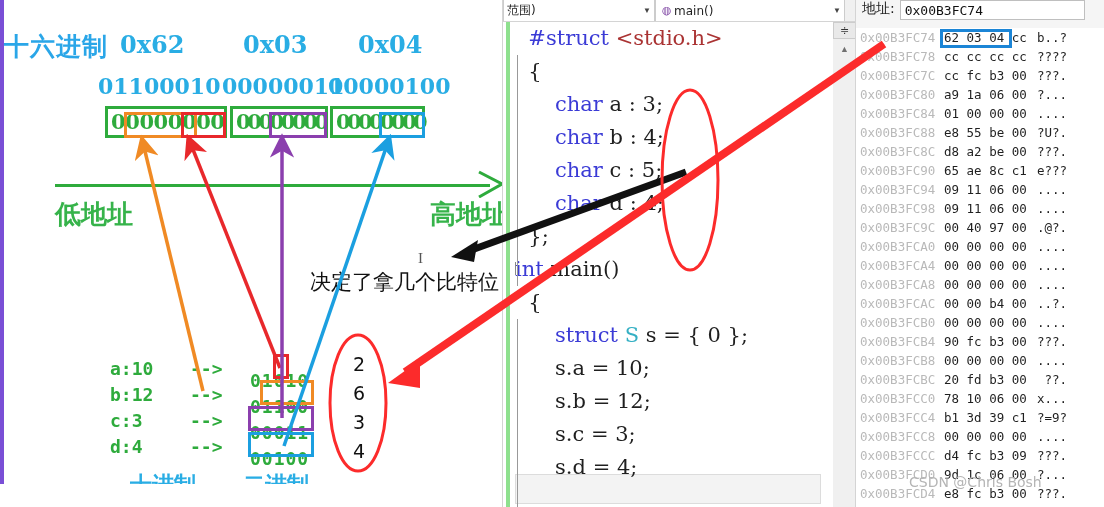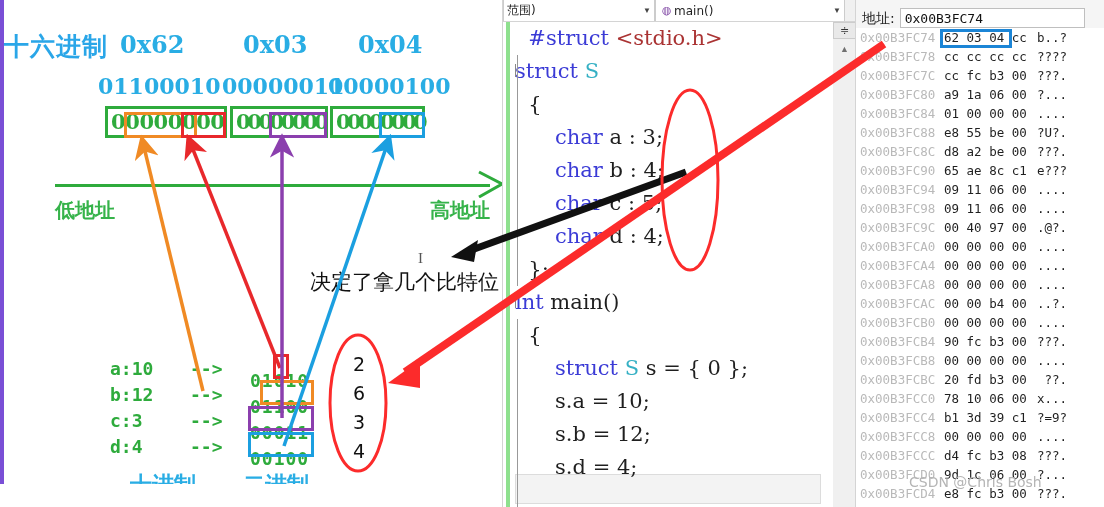--- a/index.html
+++ b/index.html
@@ -24,21 +24,21 @@
 
   
   .byte{position:absolute;top:106px;height:32px;border:3px solid #2eab3c;box-sizing:border-box;background:#fff;}
   .bits{position:absolute;top:0;left:0;height:100%;display:flex;align-items:center;padding:0 3px;box-sizing:border-box;}
   .bit{width:15px;text-align:center;font-size:21px;font-family:"DejaVu Serif",serif;font-weight:bold;color:#2eab3c;line-height:26px;}
   .hl{position:absolute;top:3px;height:26px;border:3px solid #000;box-sizing:border-box;pointer-events:none;}
 
   
   #axis-line{position:absolute;left:55px;top:184px;width:435px;height:0;border-top:3px solid #2eab3c;}
   #axis-head{position:absolute;left:478px;top:170px;width:26px;height:28px;}
-  .axis-lbl{position:absolute;top:197px;font-size:20px;color:#36b34a;font-family:"DejaVu Serif",serif;font-weight:bold;white-space:nowrap;}
+  .axis-lbl{position:absolute;top:197px;font-size:26px;color:#36b34a;font-family:"DejaVu Serif",serif;font-weight:bold;white-space:nowrap;}
 
   
   .vrow{position:absolute;font-family:"DejaVu Sans Mono",monospace;font-weight:bold;font-size:18px;color:#2eab3c;white-space:nowrap;}
   .vname{position:absolute;left:110px;}
   .varrow{position:absolute;left:190px;}
   .vbin{position:absolute;left:250px;letter-spacing:1px;margin-top:12px;}
   .vhl{position:absolute;height:25px;border:3px solid #000;box-sizing:border-box;}
   .foot-lbl{position:absolute;top:470px;font-size:22px;color:#29ade4;font-family:"DejaVu Serif",serif;font-weight:bold;white-space:nowrap;}
 
   #note-zh{position:absolute;left:310px;top:268px;font-size:21px;color:#111;font-family:"DejaVu Sans",sans-serif;white-space:nowrap;}
@@ -65,21 +65,21 @@
   .vline{position:absolute;left:2px;top:0;width:1px;background:#999;}
   #curline{position:absolute;left:12px;top:474px;width:306px;height:30px;background:#f3f3f3;border:1px solid #dcdcdc;box-sizing:border-box;}
 
   
   #vscroll{position:absolute;left:330px;top:22px;width:23px;height:485px;background:#f0f0f0;}
   #vs-split{position:absolute;left:330px;top:22px;width:23px;height:17px;background:#e9e9e9;border:1px solid #ccc;box-sizing:border-box;color:#333;font-size:11px;text-align:center;line-height:15px;}
   #vs-up{position:absolute;left:332px;top:42px;width:19px;height:15px;color:#707070;font-size:9px;text-align:center;line-height:15px;}
 
   
   #memory{position:absolute;left:855px;top:0;width:249px;height:507px;background:#fff;border-left:1px solid #d4d4d4;overflow:hidden;}
-  #mem-toolbar{position:absolute;left:0;top:0;width:249px;height:28px;background:#f5f5f5;display:flex;align-items:flex-end;}
+  #mem-toolbar{position:absolute;left:0;top:0;width:249px;height:28px;background:#f5f5f5;display:flex;align-items:flex-start;}
   #mem-addr-lbl{margin-left:6px;font-size:14px;color:#1f1f1f;font-family:"DejaVu Sans",sans-serif;white-space:nowrap;}
   #mem-addr-input{margin-left:5px;width:185px;height:20px;background:#fff;border:1px solid #bfbfbf;box-sizing:border-box;font-family:"DejaVu Sans Mono",monospace;font-size:13px;color:#111;padding-left:4px;line-height:19px;}
   #mem-rows{position:absolute;left:0;top:28px;width:249px;height:479px;}
   .mrow{height:19px;line-height:19px;display:flex;font-family:"DejaVu Sans Mono",monospace;font-size:12.5px;white-space:pre;}
   .maddr{width:84px;padding-left:4px;color:#b9b9b9;}
   .mhex{width:93px;color:#1f1f1f;}
   .masc{color:#1f1f1f;}
   #mem-hl{position:absolute;left:84px;top:29px;width:72px;height:19px;border:3px solid #1b85d6;box-sizing:border-box;}
   #watermark{position:absolute;left:909px;top:474px;font-size:14px;color:#b5b5b5;font-family:"DejaVu Sans",sans-serif;white-space:nowrap;}
 
@@ -190,32 +190,32 @@
         <span class="func-ico">◍</span>
         <span class="combo-txt">main()</span>
         <span class="caret-dn">▼</span>
       </div>
     </div>
 
     <div id="gutter-green"></div>
     <div id="curline"></div>
     <div id="codearea">
         <div class="cl"><span>  </span><span class="pp">#struct </span><span class="inc">&lt;stdio.h&gt;</span></div>
-        <div class="cl"><span class="fold">-</span><span></span><span class="kw">struct </span><span class="ty">S</span></div>
         <div class="cl"><span>  </span><span>{</span></div>
         <div class="cl"><span>      </span><span class="kw">char</span><span> a : 3;</span></div>
         <div class="cl"><span>      </span><span class="kw">char</span><span> b : 4;</span></div>
         <div class="cl"><span>      </span><span class="kw">char</span><span> c : 5;</span></div>
         <div class="cl"><span>      </span><span class="kw">char</span><span> d : 4;</span></div>
         <div class="cl"><span>  </span><span>};</span></div>
         <div class="cl"><span class="fold">-</span><span></span><span class="kw">int </span><span>main()</span></div>
         <div class="cl"><span>  </span><span>{</span></div>
         <div class="cl"><span>      </span><span class="kw">struct </span><span class="ty">S</span><span> s = { 0 };</span></div>
         <div class="cl"><span>      </span><span>s.a = 10;</span></div>
         <div class="cl"><span>      </span><span>s.b = 12;</span></div>
+        <div class="cl"><span>      </span><span>s.c = 3;</span></div>
         <div class="cl"><span>      </span><span>s.d = 4;</span></div>
         <div class="vline" style="top: 33px; height: 231px;"></div>
         <div class="vline" style="top: 297px; height: 200px;"></div>
       </div>
 
     <div id="vscroll">
       
       
       
     </div>
@@ -244,21 +244,21 @@
         <div class="mrow"><span class="maddr">0x00B3FCA4</span><span class="mhex">00 00 00 00</span><span class="masc">....</span></div>
         <div class="mrow"><span class="maddr">0x00B3FCA8</span><span class="mhex">00 00 00 00</span><span class="masc">....</span></div>
         <div class="mrow"><span class="maddr">0x00B3FCAC</span><span class="mhex">00 00 b4 00</span><span class="masc">..?.</span></div>
         <div class="mrow"><span class="maddr">0x00B3FCB0</span><span class="mhex">00 00 00 00</span><span class="masc">....</span></div>
         <div class="mrow"><span class="maddr">0x00B3FCB4</span><span class="mhex">90 fc b3 00</span><span class="masc">???.</span></div>
         <div class="mrow"><span class="maddr">0x00B3FCB8</span><span class="mhex">00 00 00 00</span><span class="masc">....</span></div>
         <div class="mrow"><span class="maddr">0x00B3FCBC</span><span class="mhex">20 fd b3 00</span><span class="masc"> ??.</span></div>
         <div class="mrow"><span class="maddr">0x00B3FCC0</span><span class="mhex">78 10 06 00</span><span class="masc">x...</span></div>
         <div class="mrow"><span class="maddr">0x00B3FCC4</span><span class="mhex">b1 3d 39 c1</span><span class="masc">?=9?</span></div>
         <div class="mrow"><span class="maddr">0x00B3FCC8</span><span class="mhex">00 00 00 00</span><span class="masc">....</span></div>
-        <div class="mrow"><span class="maddr">0x00B3FCCC</span><span class="mhex">d4 fc b3 08</span><span class="masc">???.</span></div>
+        <div class="mrow"><span class="maddr">0x00B3FCCC</span><span class="mhex">d4 fc b3 09</span><span class="masc">???.</span></div>
         <div class="mrow"><span class="maddr">0x00B3FCD0</span><span class="mhex">9d 1c 06 00</span><span class="masc">?...</span></div>
         <div class="mrow"><span class="maddr">0x00B3FCD4</span><span class="mhex">e8 fc b3 00</span><span class="masc">???.</span></div>
         <div class="mrow"><span class="maddr">0x00B3FCD8</span><span class="mhex">84 84 96 75</span><span class="masc">???u</span></div>
       </div>
     <div id="mem-hl"></div>
   </div>
 
   <div id="watermark">CSDN @Chris Bosh</div>
 
   <svg id="overlay" viewBox="0 0 1104 507">

